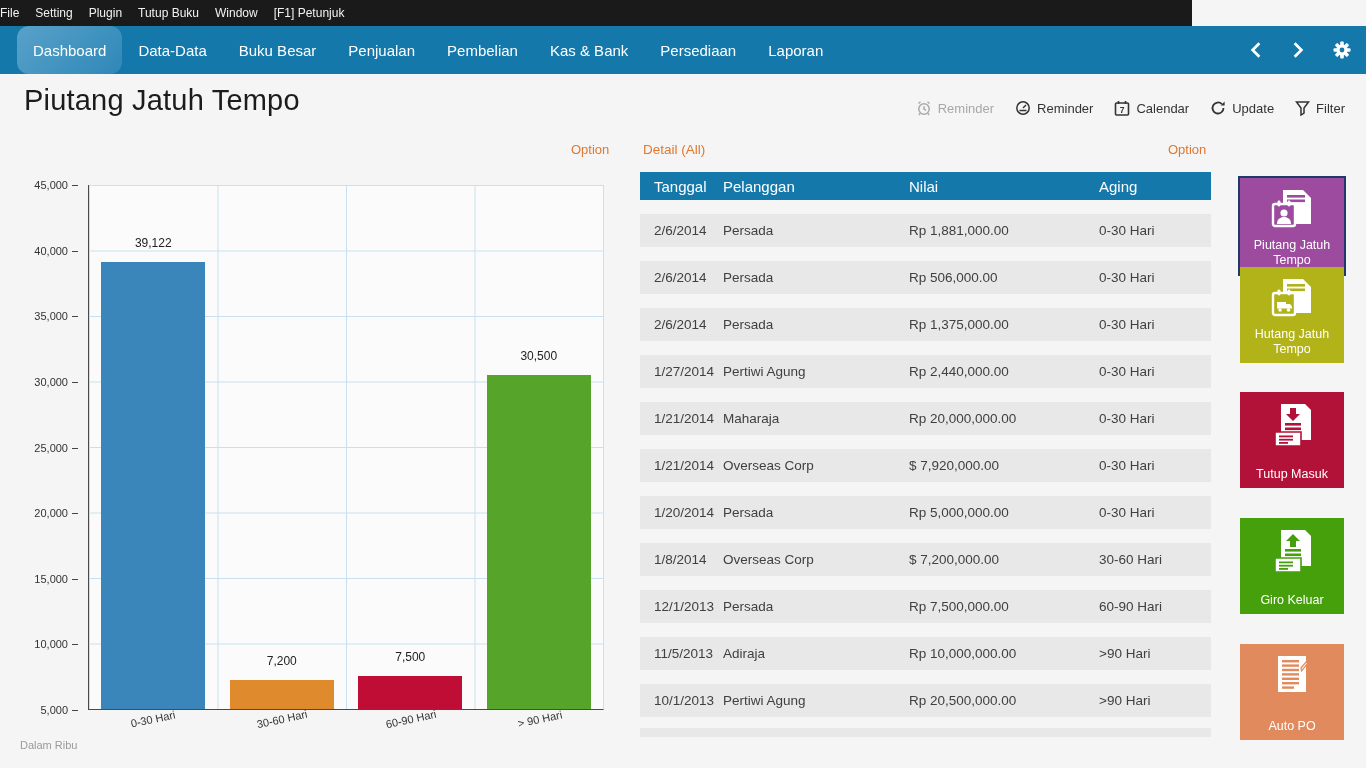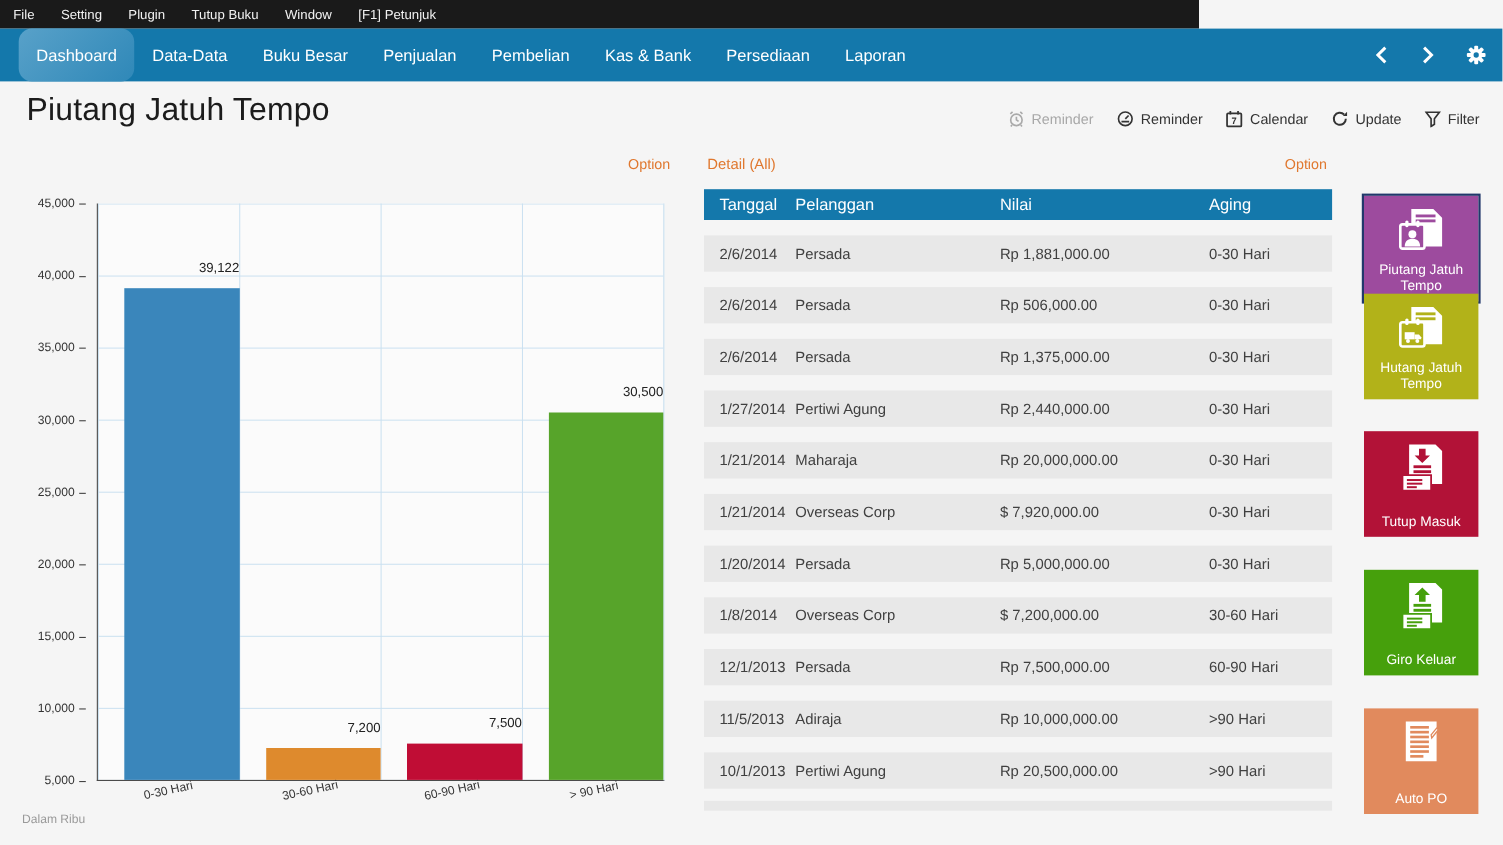--- a/index.html
+++ b/index.html
@@ -1,21 +1,21 @@
 <!DOCTYPE html>
 <html><head>
 <meta charset="utf-8">
 <style>
   * { margin:0; padding:0; box-sizing:border-box; }
   html,body { width:1366px; height:768px; overflow:hidden; }
   body { font-family:"Liberation Sans", sans-serif; background:#f5f5f5; position:relative; }
 
   
-  #menubar { position:absolute; left:0; top:0; width:1090px; height:26px; background:#1a1a1a;
-             display:flex; align-items:center; padding-left:12px; gap:24px; }
+  #menubar { position:absolute; left:0; top:0; width:1192px; height:26px; background:#1a1a1a;
+             display:flex; align-items:center; gap:16px; }
   .menu-item { color:#f2f2f2; font-size:12px; cursor:default; }
 
   
   #navbar { position:absolute; left:0; top:26px; width:1366px; height:48px; background:#1478ab;
             display:flex; align-items:stretch; padding-left:17px; }
   .nav-tab { color:#fff; font-size:15px; display:flex; align-items:center; padding:0 16px; cursor:default; }
   .nav-tab.active { background:linear-gradient(135deg,#58a1c9 0%,#2f88b8 100%);border-radius:12px; }
   #nav-right { position:absolute; right:14px; top:0; height:48px; display:flex; align-items:center; gap:26px; }
   #nav-right svg { display:block; }
 
@@ -31,21 +31,21 @@
   #chart-y-axis { position:absolute; left:14px; top:185px; width:66px; height:525px; }
   .ytick { position:absolute; right:12px; transform:translateY(50%); font-size:11px; color:#333; }
   .ytick::after { content:""; position:absolute; right:-10px; top:50%; width:6px; height:1px; background:#444; }
   #chart-plot { position:absolute; left:88px; top:185px; width:516px; height:525px; background:#fbfbfb;
       border-left:1px solid #4a4a4a; border-bottom:1px solid #4a4a4a; border-right:1px solid #c9e0f0;
       background-image:
         linear-gradient(to bottom, #c9e0f0 1px, transparent 1px),
         linear-gradient(to right, #c9e0f0 1px, transparent 1px);
       background-size:100% 12.5%, 25% 100%; }
   .bar-col { position:absolute; bottom:0; width:25%; height:100%; display:flex; flex-direction:column;
-             justify-content:flex-end; align-items:flex-end; }
+             justify-content:flex-end; align-items:center; }
   .bar-value { font-size:12px; color:#222; margin-bottom:12px; }
   .bar { width:81%; }
   #chart-x-labels { position:absolute; left:88px; top:713px; width:516px; height:30px; }
   .xlabel { position:absolute; font-size:11px; color:#333; transform:translateX(-50%) rotate(-12deg); white-space:nowrap; }
   #chart-footnote { position:absolute; left:20px; top:739px; font-size:11px; color:#9a9a9a; }
 
   
   #detail-title { position:absolute; left:643px; top:142px; font-size:13.5px; color:#e0782f; }
   #detail-option { position:absolute; left:1168px; top:142px; font-size:13px; color:#e0782f; cursor:default; }
   #detail-table { position:absolute; left:640px; top:172px; width:571px; }

